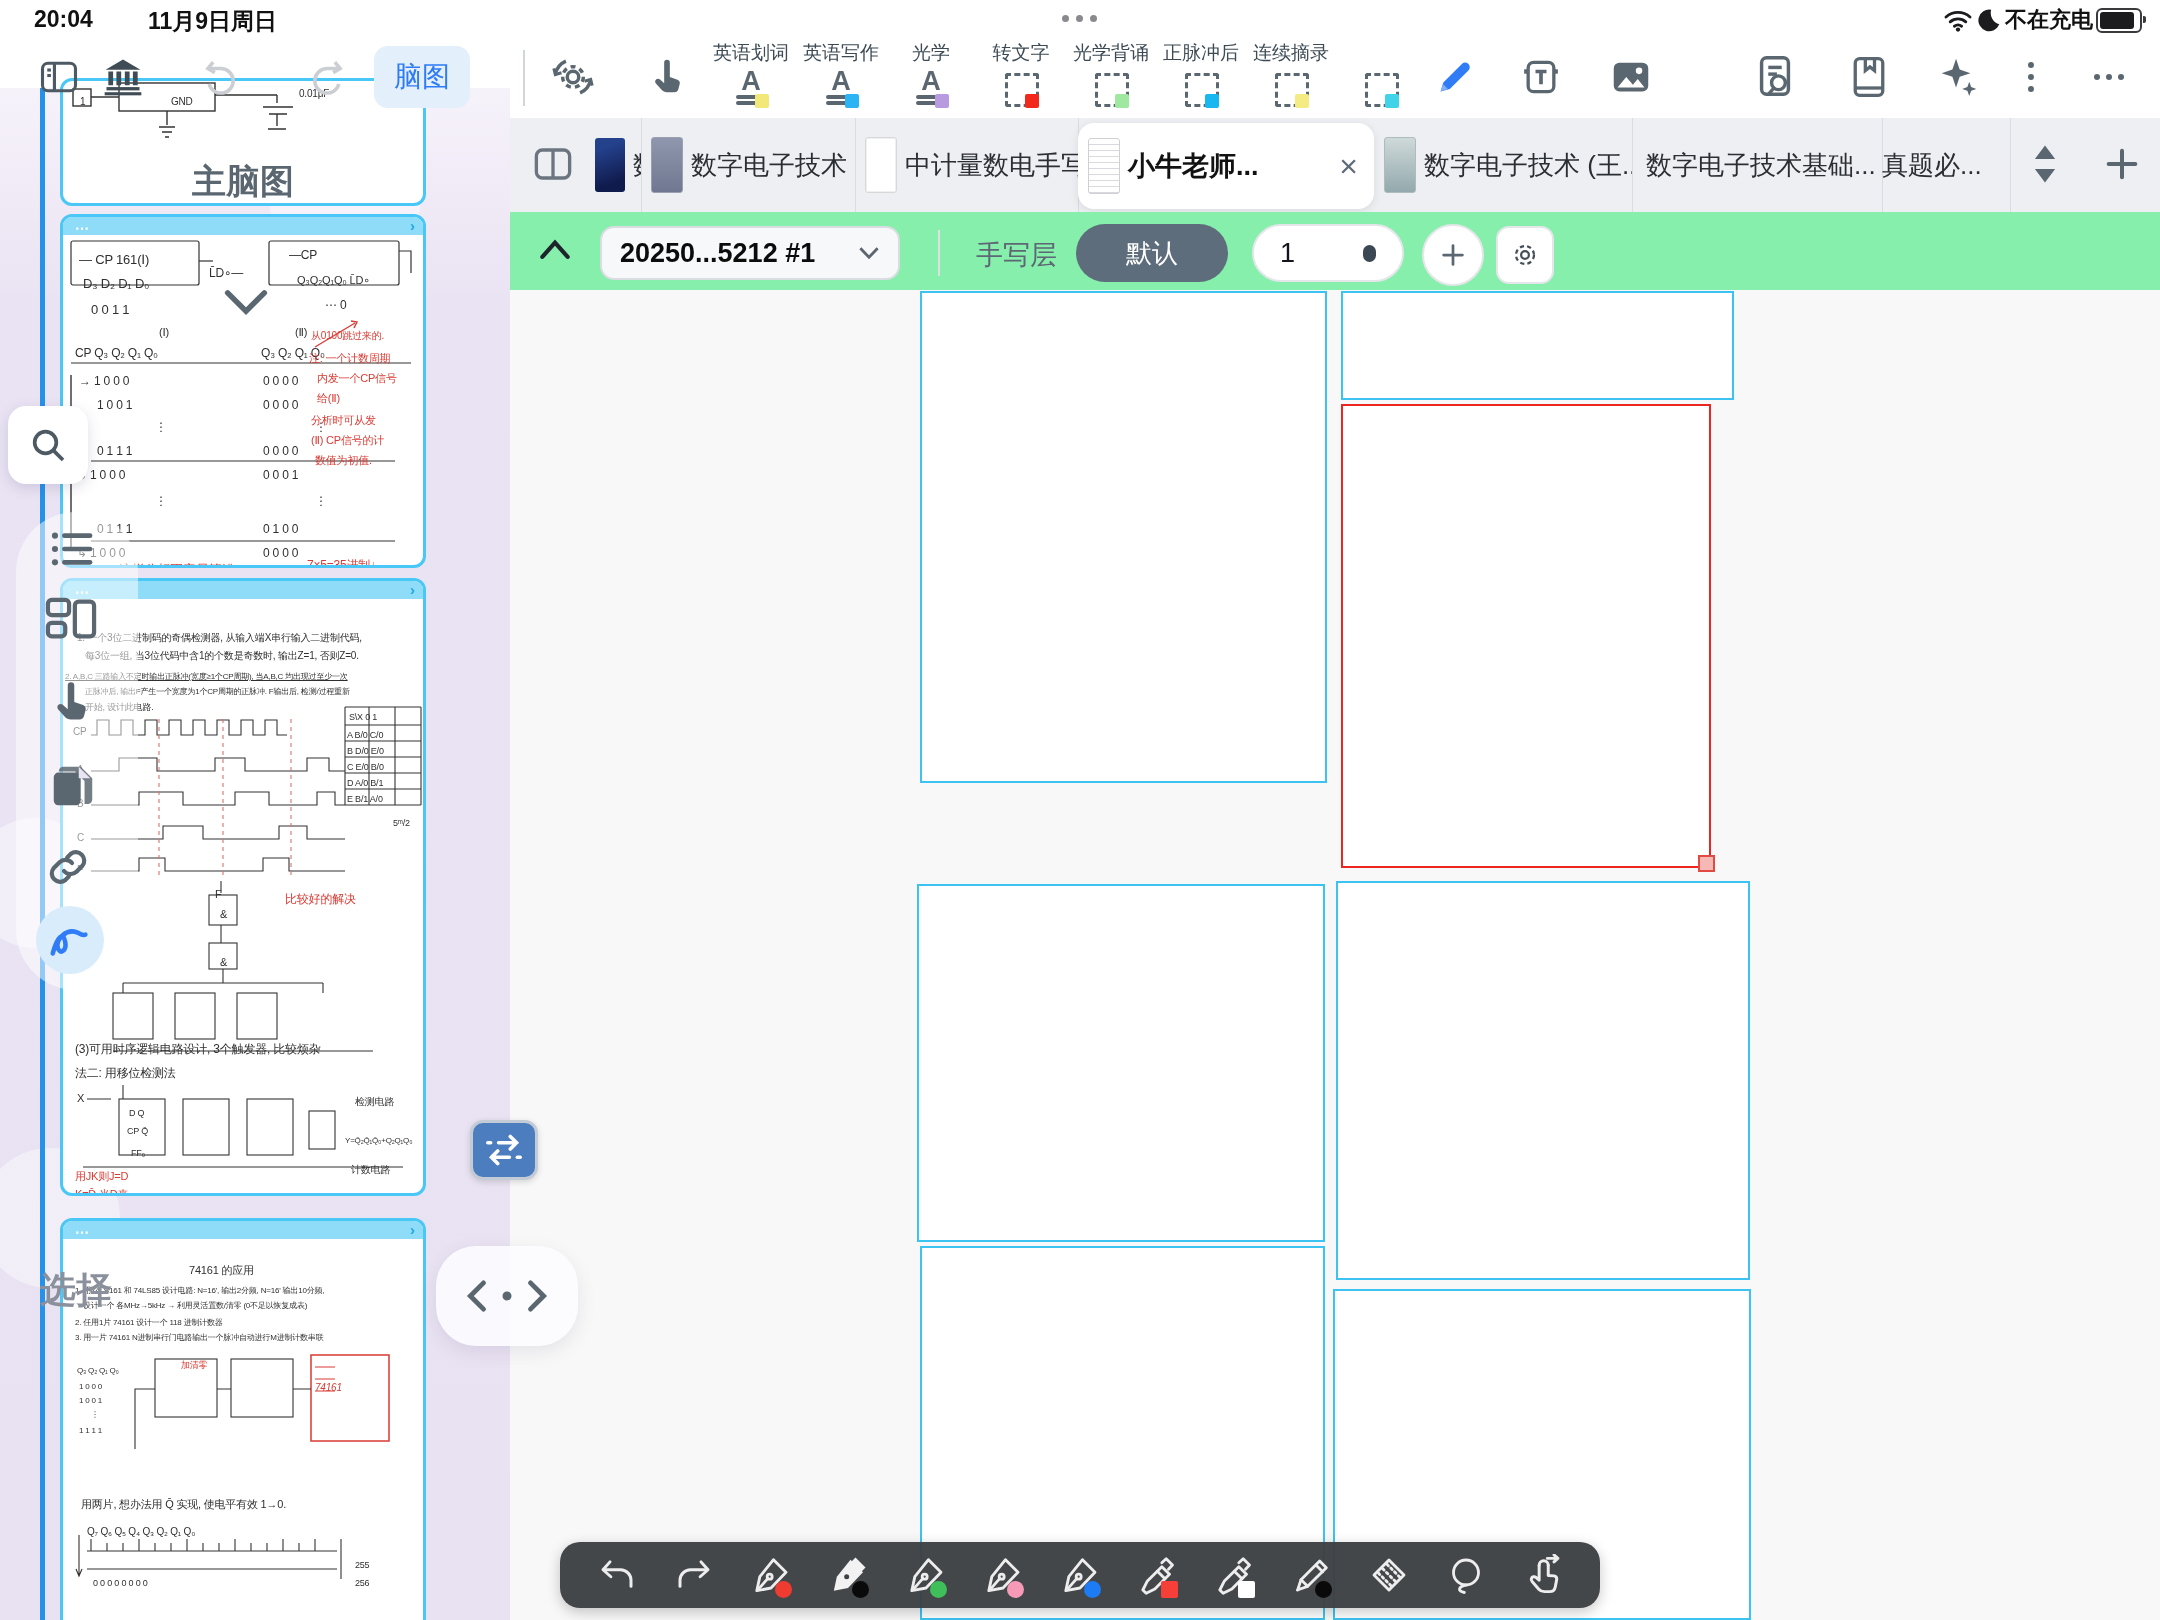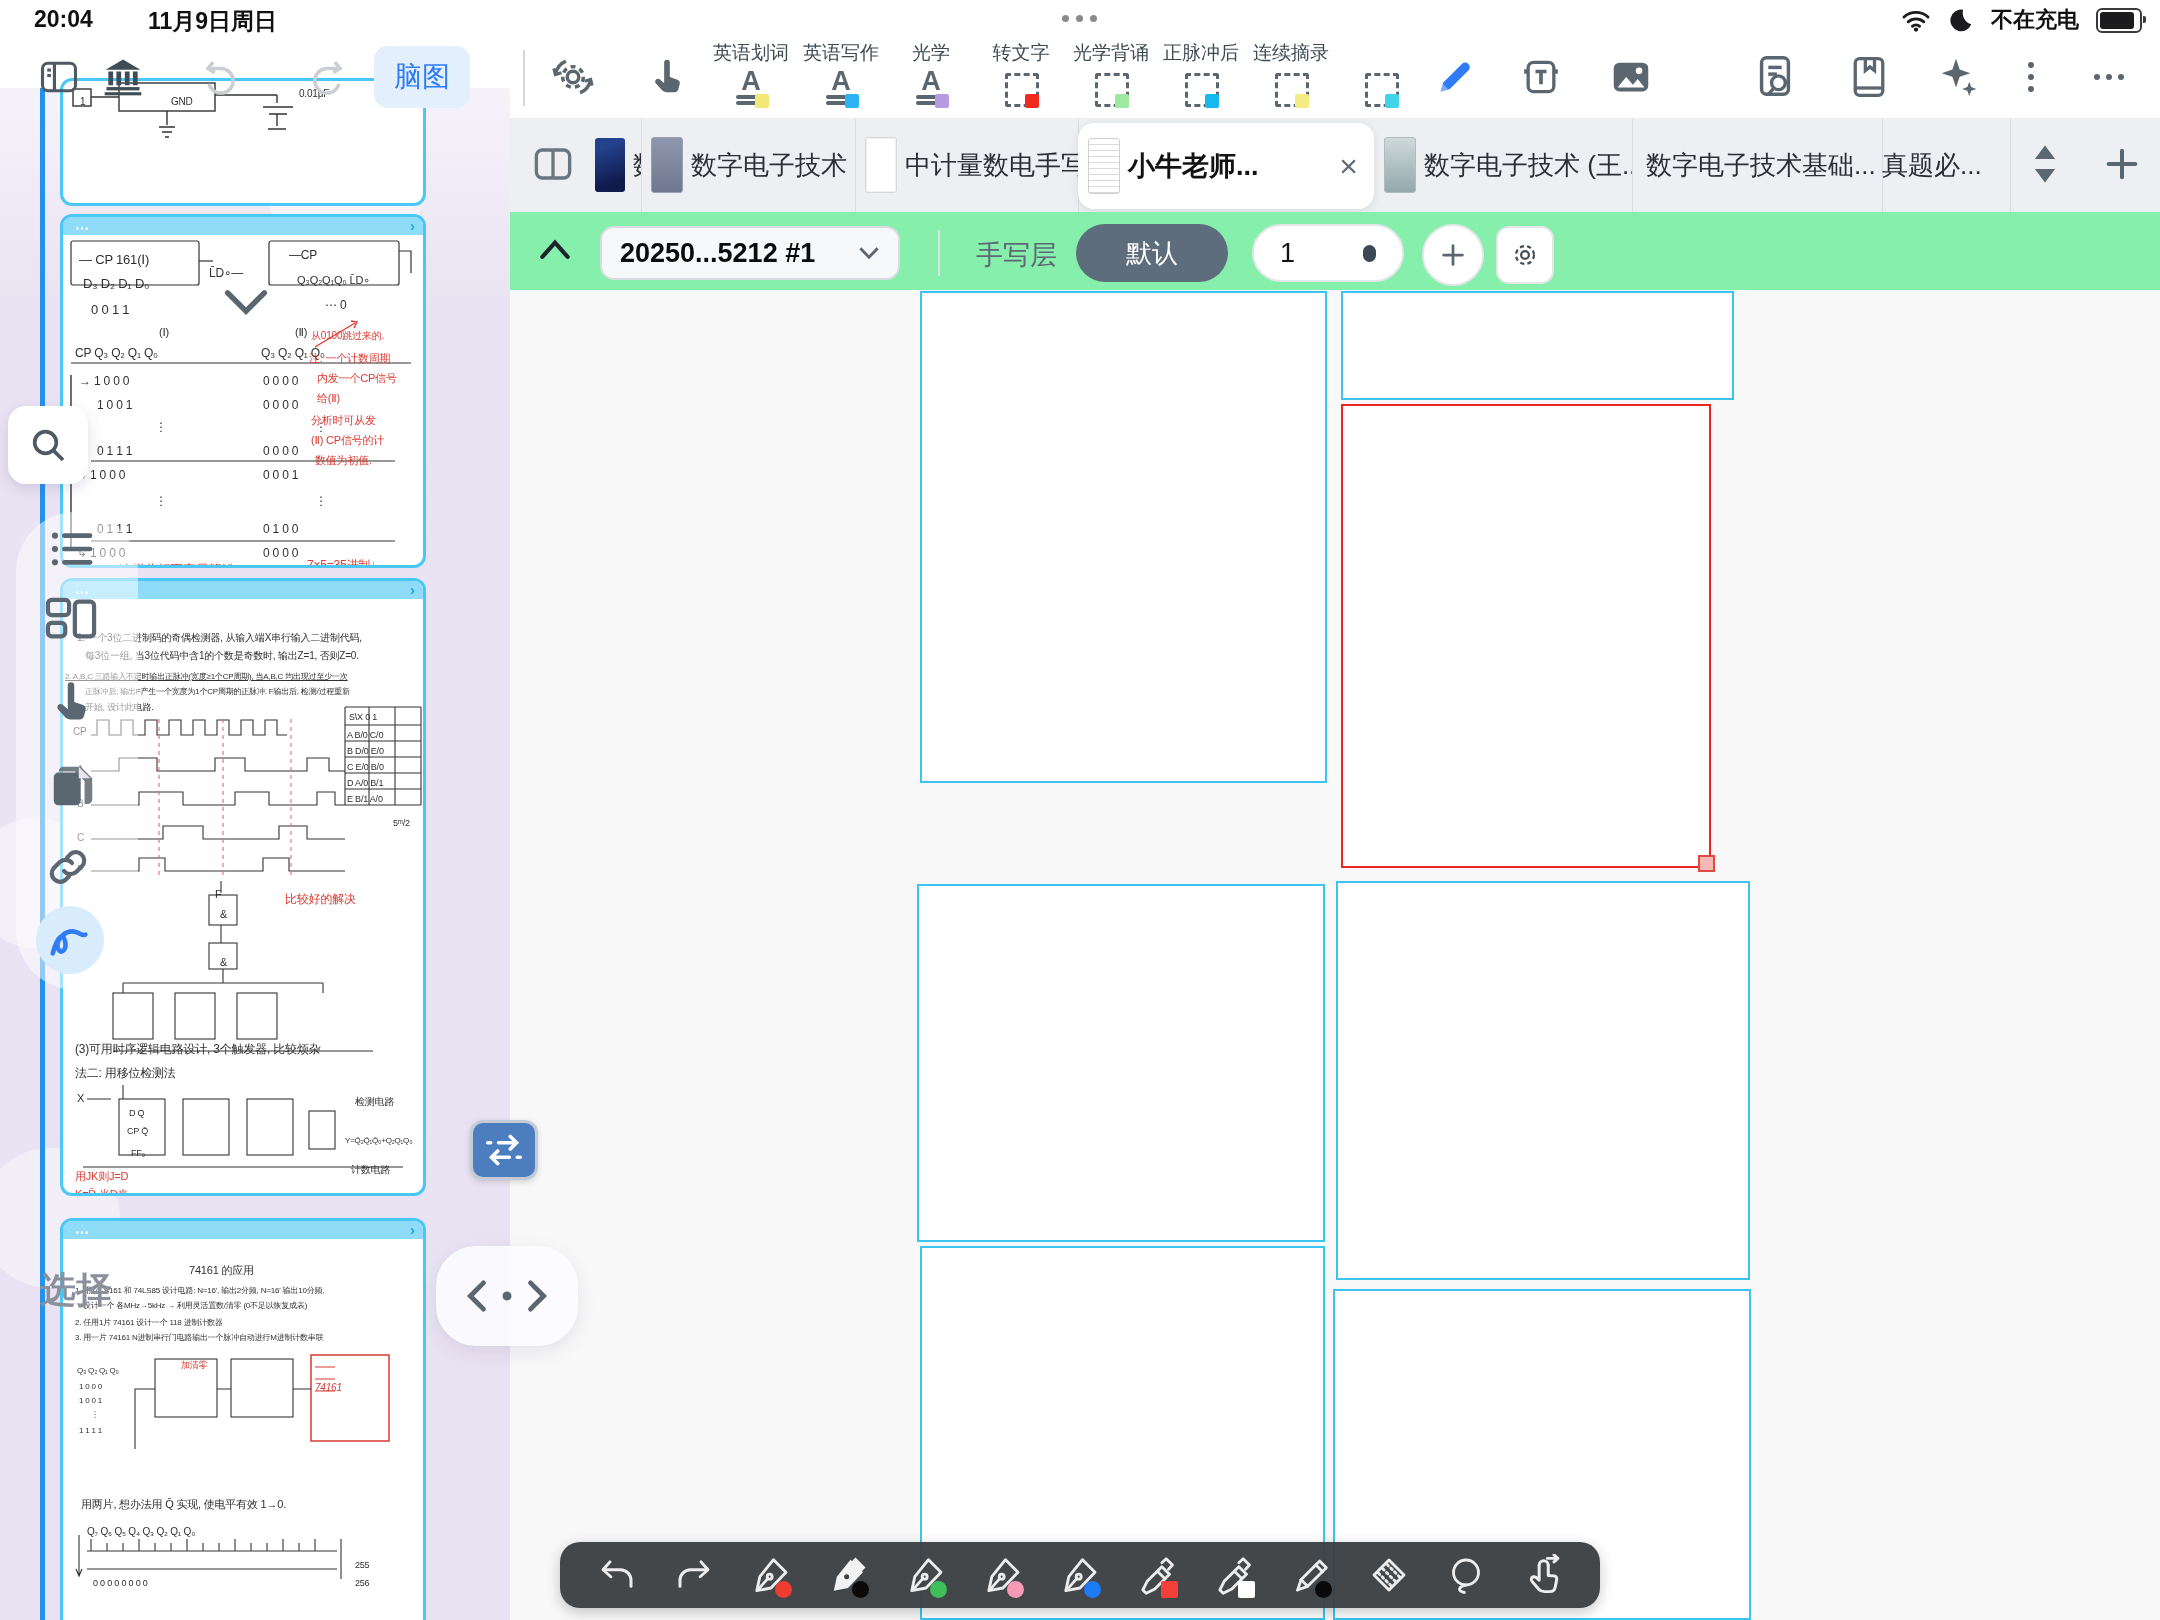--- a/index.html
+++ b/index.html
@@ -5,21 +5,21 @@
   html,body{margin:0;padding:0;}
   body{width:2160px;height:1620px;position:relative;overflow:hidden;background:#ffffff;
        font-family:"Liberation Sans",sans-serif;-webkit-font-smoothing:antialiased;}
   .abs{position:absolute;}
   svg{display:block;}
 
   
   #statusbar{left:0;top:0;width:2160px;height:36px;z-index:30;}
   .sb-time{left:34px;top:6px;font-size:23px;font-weight:700;color:#111;}
   .sb-date{left:148px;top:6px;font-size:23px;font-weight:600;color:#111;}
-  .sb-right{right:18px;top:5px;display:flex;align-items:center;gap:17px;}
+  .sb-right{right:18px;top:5px;display:flex;align-items:center;gap:3px;}
   .sb-charge{font-size:22px;font-weight:600;color:#111;}
   .battery{position:relative;width:42px;height:21px;border:2px solid #3a3a3c;border-radius:6px;}
   .battery .lvl{position:absolute;left:2px;top:2px;bottom:2px;width:82%;background:#1c1c1e;border-radius:3px;}
   .battery .tip{position:absolute;right:-6px;top:6px;width:3px;height:7px;background:#3a3a3c;border-radius:0 2px 2px 0;}
   #mt-dots{left:1062px;top:15px;display:flex;gap:7px;z-index:31;}
   #mt-dots i{width:7px;height:7px;border-radius:50%;background:#8a8a8e;}
 
   
   #toolbar{left:0;top:36px;width:2160px;height:84px;z-index:20;}
   .tb-ic{position:absolute;top:18px;width:46px;height:46px;display:flex;align-items:center;justify-content:center;}
@@ -448,20 +448,21 @@
         <path d="M104 30 v14 M96 46 h16 M99 51 h10 M102 56 h4"></path>
         <path d="M152 14 h62 M214 14 v8"></path>
           <path d="M200 26 h30 M206 33 h18"></path>
           <path d="M214 33 v12 M205 48 h18"></path>
       </svg>
       <div class="card-notes">
           <span class="hw k" style="left: 17px; top: 16px; font-size: 10px;">1</span>
           <span class="hw k" style="left: 108px; top: 16px; font-size: 10px;">GND</span>
           <span class="hw k" style="left: 236px; top: 8px; font-size: 10px;">0.01μF</span>
         </div>
+      <div class="card-title" style="top:78px;">主脑图</div>
     </div>
   </div>
 
   <div class="chev-card">
     <svg width="44" height="28" viewBox="0 0 24 14" fill="none" stroke="#5b6770" stroke-width="3" stroke-linecap="round">
         <path d="M2 2 L12 12 L22 2"></path>
       </svg>
   </div>
 
   <div class="card" style="top:126px;height:354px;">

